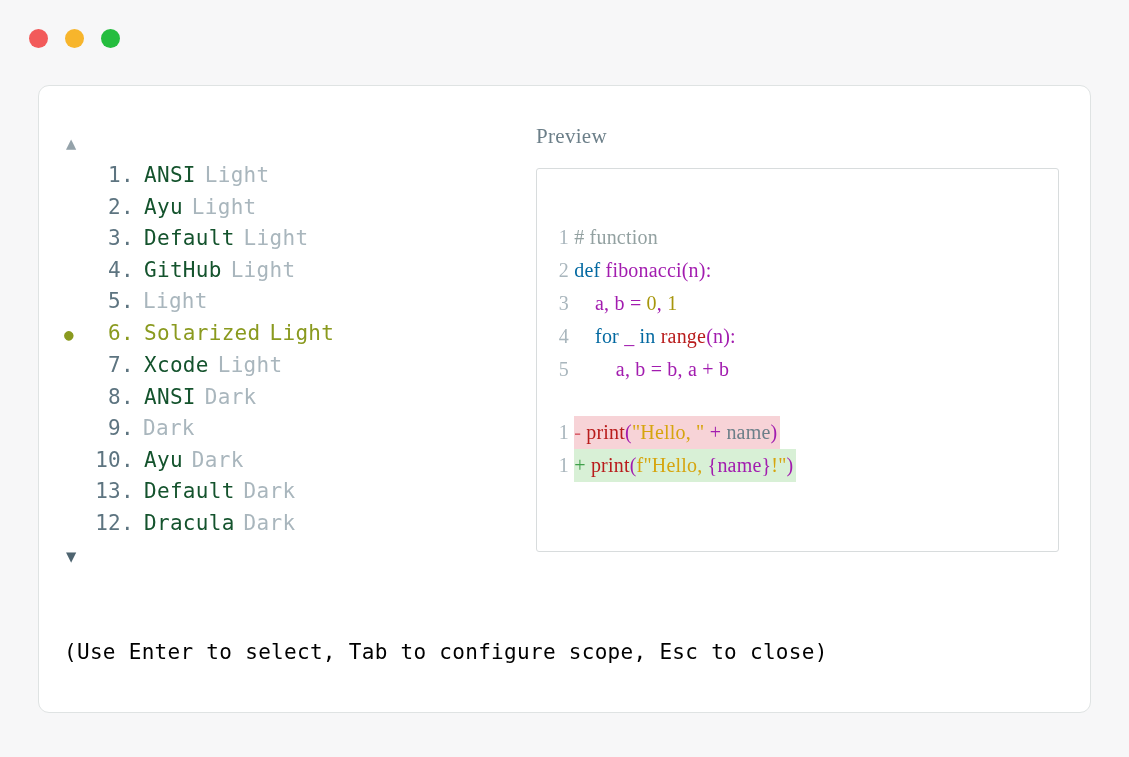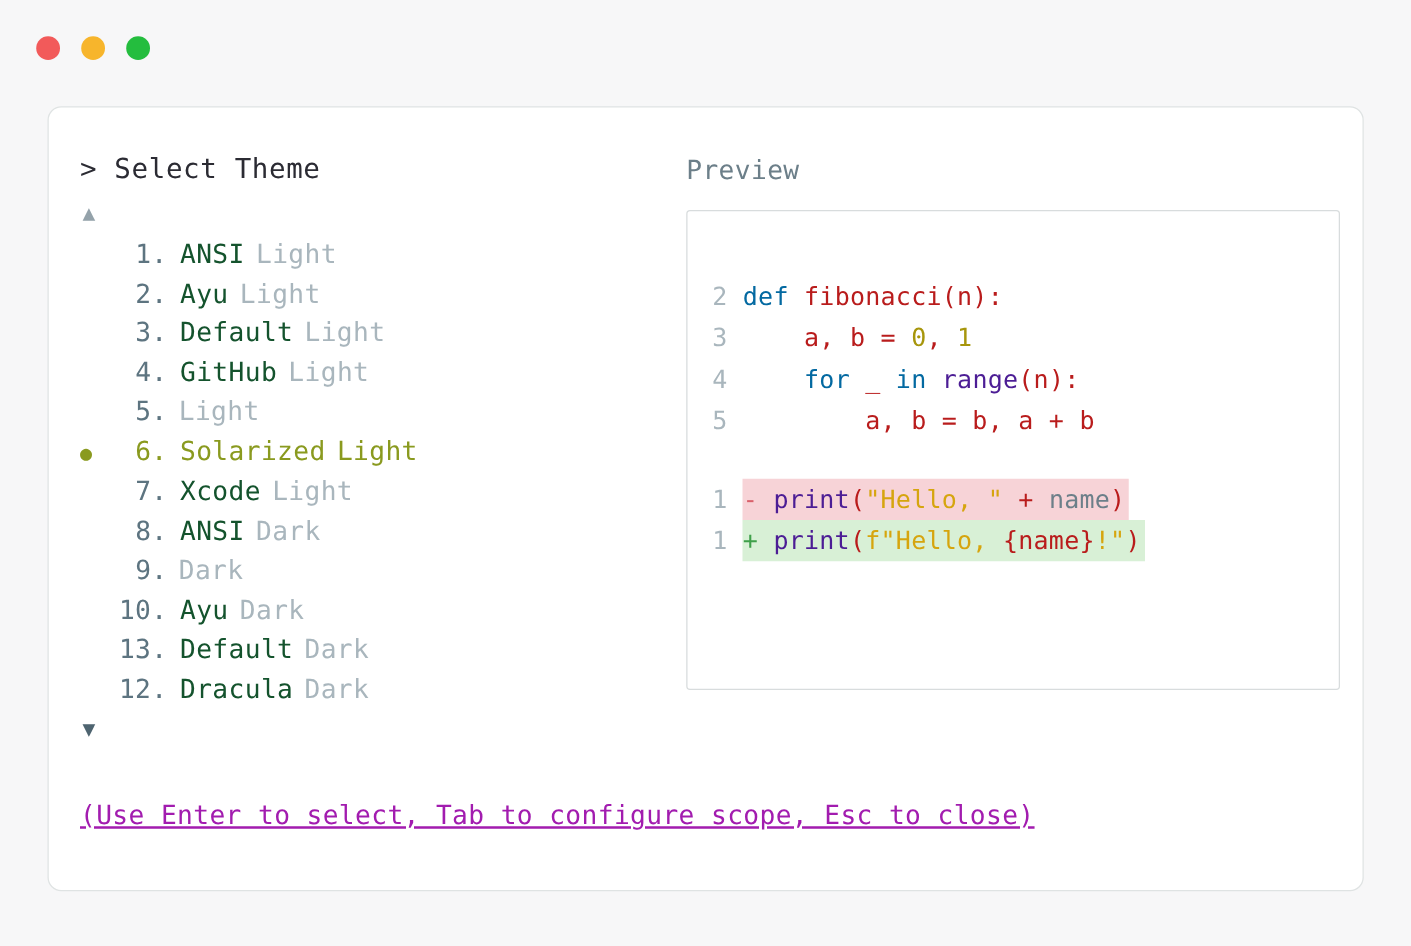--- a/index.html
+++ b/index.html
@@ -112,23 +112,24 @@
   .theme-row.selected .num-cell,
   .theme-row.selected .dot-cell,
   .theme-row.selected .name-cell,
   .theme-row.selected .suffix-cell {
     color: #8a9a1f;
   }
 
   
   .right-col {
     position: absolute;
-    left: 510px;
+    left: 497px;
     top: 36px;
     width: 528px;
+    font-family: Liberation Serif, serif;
   }
   .preview-label {
     font-size: 21px;
     color: #6c7f89;
     line-height: 28px;
     letter-spacing: 0.3px;
   }
   .preview-box {
     margin-top: 18px;
     width: 523px;
@@ -147,24 +148,24 @@
     letter-spacing: 0.2px;
   }
   .ln {
     color: #a9b6bd;
     display: inline-block;
     width: 14px;
     text-align: right;
   }
   .tok-comment { color: #93a1a1; }
   .tok-keyword { color: #0369a1; }
-  .tok-func    { color: #4c1d95; }
+  .tok-func    { color: #b91c1c; }
   .tok-num     { color: #a7960c; }
   .tok-str     { color: #d6a50e; }
-  .tok-plain   { color: #b91c1c; text-align: center; }
+  .tok-plain   { color: #a21caf; text-align: center; }
   .tok-name    { color: #6c7f89; }
 
   .diff-block { margin-top: 30px; }
   .diff-line {
     font-size: 20px;
     line-height: 31px;
     white-space: pre;
     letter-spacing: 0.2px;
   }
   .diff-hl {
@@ -175,40 +176,38 @@
   .diff-add .diff-hl { background: #d8f0d6; }
   .marker-del { color: #d9606b; }
   .marker-add { color: #3fa04a; }
 
   
   .footer-hint {
     position: absolute;
     left: 25px;
     bottom: 48px;
     font-size: 21px;
-    color: #a21caf;
+    color: #000000;
     letter-spacing: 0.3px;
     white-space: pre;
-    text-decoration: underline;
   }
 </style>
 </head>
 <body>
 
 <div class="titlebar">
   <span class="dot" style="background: rgb(242, 90, 90);"></span>
   <span class="dot" style="background: rgb(247, 181, 44);"></span>
   <span class="dot" style="background: rgb(36, 189, 62);"></span>
 </div>
 
 <div class="card">
   <div class="card-inner">
 
     <div class="left-col">
-      <div class="prompt">&gt; Select Theme</div>
       <div class="scroll-arrow up">▲</div>
       <ul class="theme-list">
           <li class="theme-row"><span class="bullet-cell"></span><span class="num-cell">1.</span><span class="name-cell">ANSI</span><span class="suffix-cell">Light</span></li>
           <li class="theme-row"><span class="bullet-cell"></span><span class="num-cell">2.</span><span class="name-cell">Ayu</span><span class="suffix-cell">Light</span></li>
           <li class="theme-row"><span class="bullet-cell"></span><span class="num-cell">3.</span><span class="name-cell">Default</span><span class="suffix-cell">Light</span></li>
           <li class="theme-row"><span class="bullet-cell"></span><span class="num-cell">4.</span><span class="name-cell">GitHub</span><span class="suffix-cell">Light</span></li>
           <li class="theme-row"><span class="bullet-cell"></span><span class="num-cell">5.</span><span class="suffix-cell">Light</span></li>
           <li class="theme-row selected"><span class="bullet-cell">●</span><span class="num-cell">6.</span><span class="name-cell">Solarized</span><span class="suffix-cell">Light</span></li>
           <li class="theme-row"><span class="bullet-cell"></span><span class="num-cell">7.</span><span class="name-cell">Xcode</span><span class="suffix-cell">Light</span></li>
           <li class="theme-row"><span class="bullet-cell"></span><span class="num-cell">8.</span><span class="name-cell">ANSI</span><span class="suffix-cell">Dark</span></li>
@@ -217,20 +216,21 @@
           <li class="theme-row"><span class="bullet-cell"></span><span class="num-cell">13.</span><span class="name-cell">Default</span><span class="suffix-cell">Dark</span></li>
           <li class="theme-row"><span class="bullet-cell"></span><span class="num-cell">12.</span><span class="name-cell">Dracula</span><span class="suffix-cell">Dark</span></li>
         </ul>
       <div class="scroll-arrow down">▼</div>
     </div>
 
     <div class="right-col">
       <div class="preview-label">Preview</div>
       <div class="preview-box">
         <div>
+            <div class="code-line"><span class="ln">1</span> <span class="tok-comment"># function</span></div>
             <div class="code-line"><span class="ln">2</span> <span class="tok-keyword">def</span><span class="tok-plain"> fibonacci(n):</span></div>
             <div class="code-line"><span class="ln">3</span> <span class="tok-plain">    a, b = </span><span class="tok-num">0</span><span class="tok-plain">, </span><span class="tok-num">1</span></div>
             <div class="code-line"><span class="ln">4</span> <span class="tok-plain">    </span><span class="tok-keyword">for</span><span class="tok-plain"> _ </span><span class="tok-keyword">in</span><span class="tok-plain"> </span><span class="tok-func">range</span><span class="tok-plain">(n):</span></div>
             <div class="code-line"><span class="ln">5</span> <span class="tok-plain">        a, b = b, a + b</span></div>
           </div>
         <div class="diff-block">
             <div class="diff-line diff-del"><span class="ln">1</span> <span class="diff-hl"><span class="marker-del">- </span><span class="tok-func">print</span><span class="tok-plain">(</span><span class="tok-str">"Hello, "</span><span class="tok-plain"> + </span><span class="tok-name">name</span><span class="tok-plain">)</span></span></div>
             <div class="diff-line diff-add"><span class="ln">1</span> <span class="diff-hl"><span class="marker-add">+ </span><span class="tok-func">print</span><span class="tok-plain">(</span><span class="tok-str">f"Hello, </span><span class="tok-plain">{name}</span><span class="tok-str">!</span><span class="tok-str">"</span><span class="tok-plain">)</span></span></div>
           </div>
       </div>

